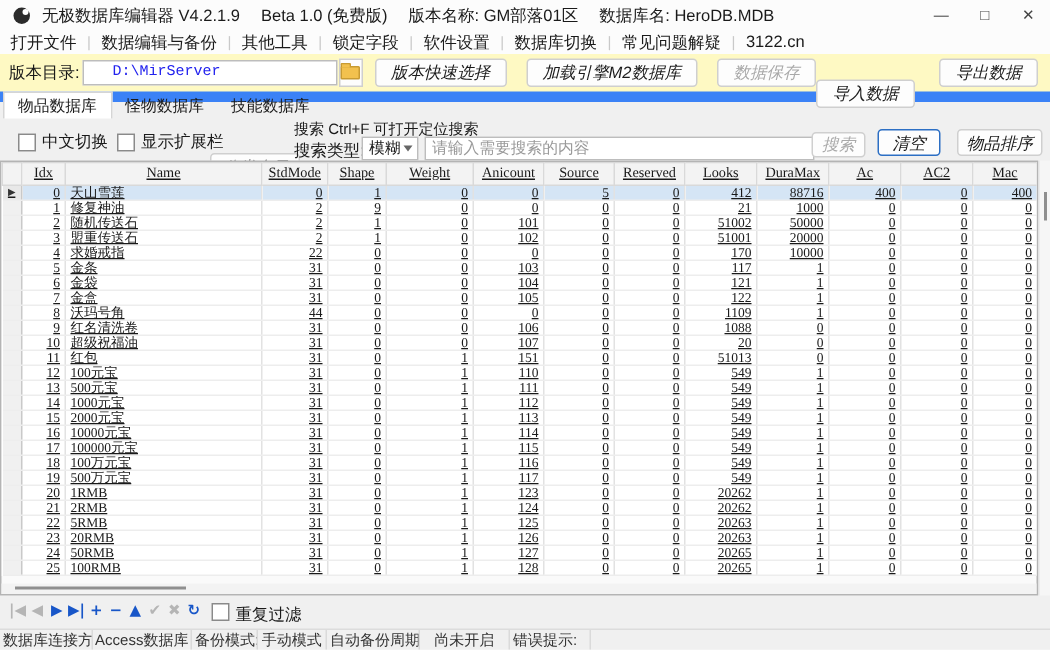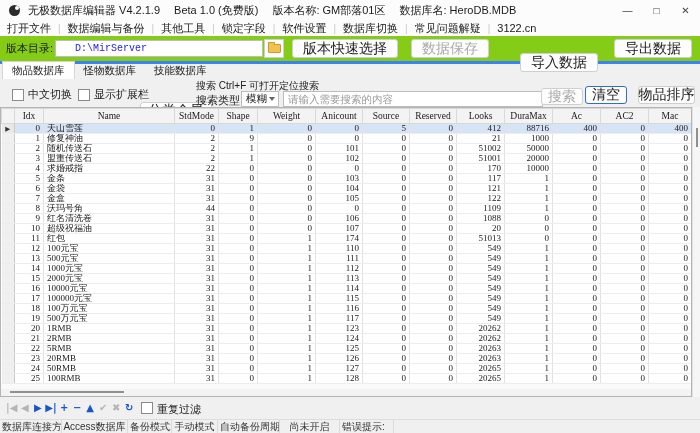--- a/index.html
+++ b/index.html
@@ -18,33 +18,33 @@
   .tseg{margin-right:14px;white-space:nowrap;}
   .win-btns{margin-left:auto;display:flex;height:100%;}
   .win-btn{width:29px;height:100%;display:flex;align-items:center;justify-content:center;
     font-size:10px;color:#444;}
   
   .menubar{position:absolute;top:20px;left:0;right:0;height:16px;background:#fcfcfc;
     display:flex;align-items:center;font-size:11px;padding-left:0;}
   .menu-item{padding:0 7px;white-space:nowrap;}
   .menu-sep{color:#c9c9c9;font-size:10px;}
   
-  .toolbar{position:absolute;top:36px;left:0;right:0;height:25px;background:#84cc16;
-    border-bottom:3px solid #3b82f6;display:flex;align-items:center;font-size:11px;}
+  .toolbar{position:absolute;top:36px;left:0;right:0;height:25px;background:#fef9c3;
+    border-bottom:7px solid #3b82f6;display:flex;align-items:center;font-size:11px;}
   .dir-label{margin-left:6px;white-space:nowrap;}
   .dir-input{width:168px;height:15px;border:1px solid #bdbdbd;background:#fff;color:#2222ee;
     font-family:"Liberation Mono",monospace;font-size:10px;padding:0 19px;margin-left:2px;}
   .folder-btn{width:18px;height:17px;border:1px solid #cfcfcf;background:#fdfdfd;
     display:flex;align-items:center;justify-content:center;margin-left:1px;}
   .folder{width:11px;height:7px;background:#f2c14e;border:1px solid #c89b33;border-radius:1px;position:relative;}
   .folder::before{content:"";position:absolute;top:-3px;left:-1px;width:5px;height:2px;
     background:#f2c14e;border:1px solid #c89b33;border-bottom:none;border-radius:1px 1px 0 0;}
-  .btn{height:19px;border:1px solid #cfcfcf;background:#fdfdfd;border-radius:3px;font-size:14px;
+  .btn{height:19px;border:1px solid #cfcfcf;background:#fdfdfd;border-radius:3px;font-size:11px;
     display:flex;align-items:center;justify-content:center;padding:0 10px;box-sizing:border-box;
-    white-space:nowrap;}
+    white-space:nowrap;font-style:italic;}
   .btn.disabled{color:#a9a9a9;}
   .btn.outline-blue{border-color:#2c6fc4;}
   .tb-quick{margin-left:8px;}
   .tb-load{margin-left:13px;}
   .tb-save{margin-left:13px;}
   .tb-import{margin-left:auto;margin-top:28px;}
   .tb-export{margin-left:16px;margin-right:8px;}
   
   .tabs{position:absolute;top:61px;left:0;height:18px;display:flex;align-items:flex-end;padding-left:2px;}
   .tab{height:17px;padding:0 9px;font-size:10.5px;display:flex;align-items:center;white-space:nowrap;}
@@ -63,21 +63,21 @@
   .dropdown .chev{margin-left:auto;margin-right:3px;width:0;height:0;
     border-left:3px solid transparent;border-right:3px solid transparent;border-top:4px solid #666;}
   .search-input{position:absolute;left:283px;top:12px;width:250px;height:14px;border:1px solid #bdbdbd;
     font-size:10.5px;padding:0 4px;font-family:"Liberation Sans",sans-serif;}
   .search-input::placeholder{color:#9a9a9a;}
   .btn-search{position:absolute;left:541px;top:9px;height:17px;padding:0 6px;}
   .btn-clear{position:absolute;left:585px;top:7px;height:18px;width:42px;padding:0;}
   .btn-sort{position:absolute;left:638px;top:7px;height:18px;width:57px;padding:0;}
   
   .grid-wrap{position:absolute;top:107px;left:0;width:692px;height:290px;background:#fafafa;
-    border:1px solid #b4b4b4;box-sizing:border-box;overflow:hidden;}
+    border:1px solid #b4b4b4;box-sizing:border-box;overflow:hidden;text-decoration:underline;}
   table.grid{border-collapse:collapse;table-layout:fixed;width:691px;
     font-family:"Liberation Serif",serif;font-size:9px;background:#fff;}
   .grid th{height:14px;background:#f3f3f3;border:1px solid #d9d9d9;font-weight:normal;
     font-size:9.5px;text-align:center;padding:0;overflow:hidden;}
   .grid td{height:8.8px;line-height:9px;padding:0 3px;border-right:1px solid #e2e2e2;
     border-bottom:1px solid #ededed;overflow:hidden;white-space:nowrap;background:#fff;}
   .grid td.num{text-align:right;}
   .grid td.name{text-align:left;}
   .grid td.ind{background:#f0f0f0;border-right:1px solid #c9c9c9;padding:0;text-align:center;
     font-size:6.5px;color:#333;line-height:8px;}
@@ -142,20 +142,21 @@
     <span class="menu-item">3122.cn</span>
   </div>
 
 <div class="toolbar">
   <span class="dir-label">版本目录:</span>
   <input class="dir-input" value="D:\MirServer" style="">
   <span class="folder-btn">
     <span class="folder"></span>
   </span>
   <span class="btn tb-quick">版本快速选择</span>
+  <span class="btn tb-load">加载引擎M2数据库</span>
   <span class="btn tb-save disabled">数据保存</span>
   <span class="btn tb-import">导入数据</span>
   <span class="btn tb-export">导出数据</span>
 </div>
 
 <div class="tabs">
     <div class="tab active">物品数据库</div>
     <div class="tab">怪物数据库</div>
     <div class="tab">技能数据库</div>
   </div>
@@ -391,21 +392,21 @@
           <td class="c13 num">0</td>
           <td class="c14"></td>
         </tr>
         <tr>
           <td class="ind c0"></td>
           <td class="c1 num">11</td>
           <td class="c2 name">红包</td>
           <td class="c3 num">31</td>
           <td class="c4 num">0</td>
           <td class="c5 num">1</td>
-          <td class="c6 num">174</td>
+          <td class="c6 num">151</td>
           <td class="c7 num">0</td>
           <td class="c8 num">0</td>
           <td class="c9 num">51013</td>
           <td class="c10 num">0</td>
           <td class="c11 num">0</td>
           <td class="c12 num">0</td>
           <td class="c13 num">0</td>
           <td class="c14"></td>
         </tr>
         <tr>

